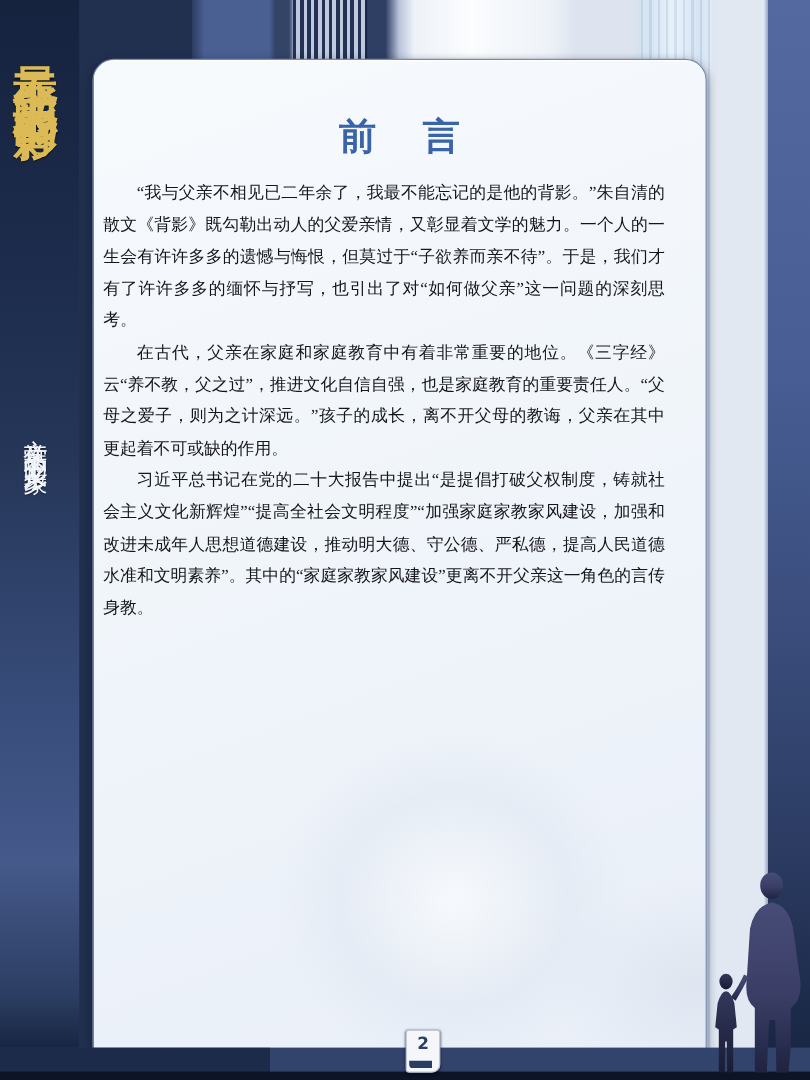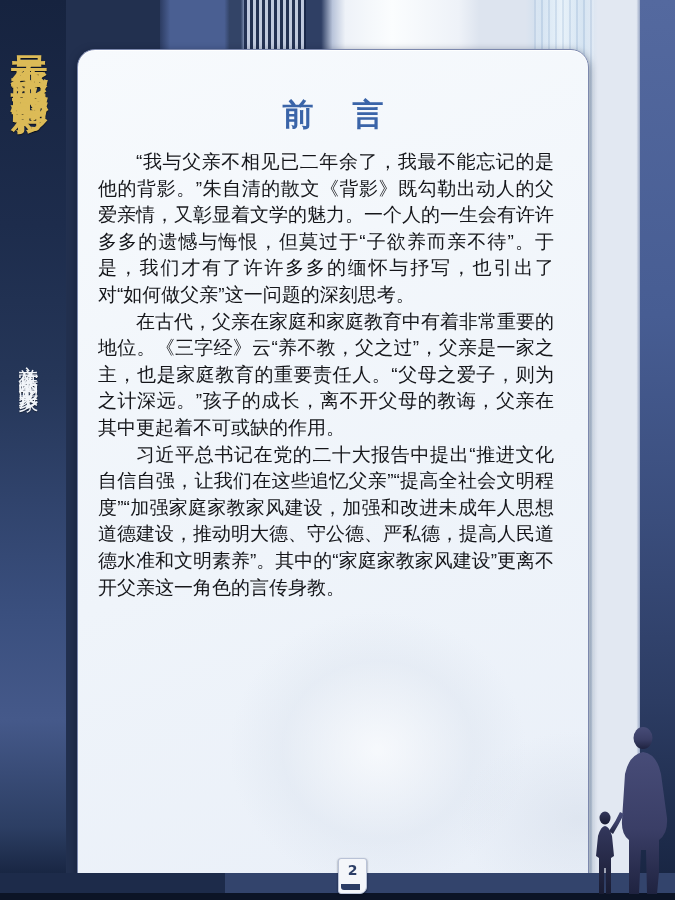--- a/index.html
+++ b/index.html
@@ -85,23 +85,23 @@
     background:radial-gradient(ellipse at center,rgba(255,255,255,.55) 0%,rgba(210,219,232,.25) 45%,transparent 70%);}
   .wm2{left:380px;top:680px;width:240px;height:180px;
     background:radial-gradient(ellipse at center,rgba(205,214,228,.4) 0%,transparent 70%);}
   .card-title{
     margin:44px 0 0 0;text-align:center;
     font-size:31px;line-height:40px;font-weight:800;
     letter-spacing:14px;text-indent:14px;color:#3a64a8;
     font-family:"DejaVu Sans","Liberation Sans",sans-serif;
   }
   .card-body{
-    margin-top:15px;padding:0 34px 0 20px;
-    font-size:19px;line-height:26.6px;color:#15161a;
-    text-align:justify;position:relative;
+    margin-top:15px;padding:0 34px 0 8px;
+    font-size:14px;line-height:26.6px;color:#15161a;
+    text-align:justify;position:relative;font-family:Liberation Serif, serif;
   }
   .card-body p{margin:0;text-indent:2em;}
   
   .silhouette{position:absolute;right:0;bottom:6px;width:84px;height:172px;}
   
   .book{
     position:absolute;left:338px;top:858px;width:27px;height:34px;
     background:#f4f6fa;border:1px solid #b9c2d6;border-radius:3px 3px 7px 3px;
     box-shadow:0 1px 2px rgba(5,12,30,.6);
   }
@@ -126,22 +126,22 @@
 
 <div class="v-title">最不能忘记的背影</div>
 <div class="v-subtitle">文学作品中的父亲形象</div>
 
 <div class="card">
   <div class="wm wm1"></div>
   <div class="wm wm2"></div>
   <h1 class="card-title">前 言</h1>
   <div class="card-body">
     <p>“我与父亲不相见已二年余了，我最不能忘记的是他的背影。”朱自清的散文《背影》既勾勒出动人的父爱亲情，又彰显着文学的魅力。一个人的一生会有许许多多的遗憾与悔恨，但莫过于“子欲养而亲不待”。于是，我们才有了许许多多的缅怀与抒写，也引出了对“如何做父亲”这一问题的深刻思考。</p>
-    <p>在古代，父亲在家庭和家庭教育中有着非常重要的地位。《三字经》云“养不教，父之过”，父亲是一家之主，也是家庭教育的重要责任人。“父母之爱子，则为之计深远。”孩子的成长，离不开父母的教诲，父亲在其中更起着不可或缺的作用。</p>
-    <p>习近平总书记在党的二十大报告中提出“推进文化自信自强，让我们在这些追忆父亲”“提高全社会文明程度”“加强家庭家教家风建设，加强和改进未成年人思想道德建设，推动明大德、守公德、严私德，提高人民道德水准和文明素养”。其中的“家庭家教家风建设”更离不开父亲这一角色的言传身教。</p>
+    <p>在古代，父亲在家庭和家庭教育中有着非常重要的地位。《三字经》云“养不教，父之过”，推进文化自信自强，也是家庭教育的重要责任人。“父母之爱子，则为之计深远。”孩子的成长，离不开父母的教诲，父亲在其中更起着不可或缺的作用。</p>
+    <p>习近平总书记在党的二十大报告中提出“是提倡打破父权制度，铸就社会主义文化新辉煌”“提高全社会文明程度”“加强家庭家教家风建设，加强和改进未成年人思想道德建设，推动明大德、守公德、严私德，提高人民道德水准和文明素养”。其中的“家庭家教家风建设”更离不开父亲这一角色的言传身教。</p>
   </div>
 </div>
 
 <div class="footer-band">
   <div class="footer-left-shade"></div>
   <div class="footer-bottom-edge"></div>
 </div>
 
 <div class="book">
   <div class="page-num">2</div>

